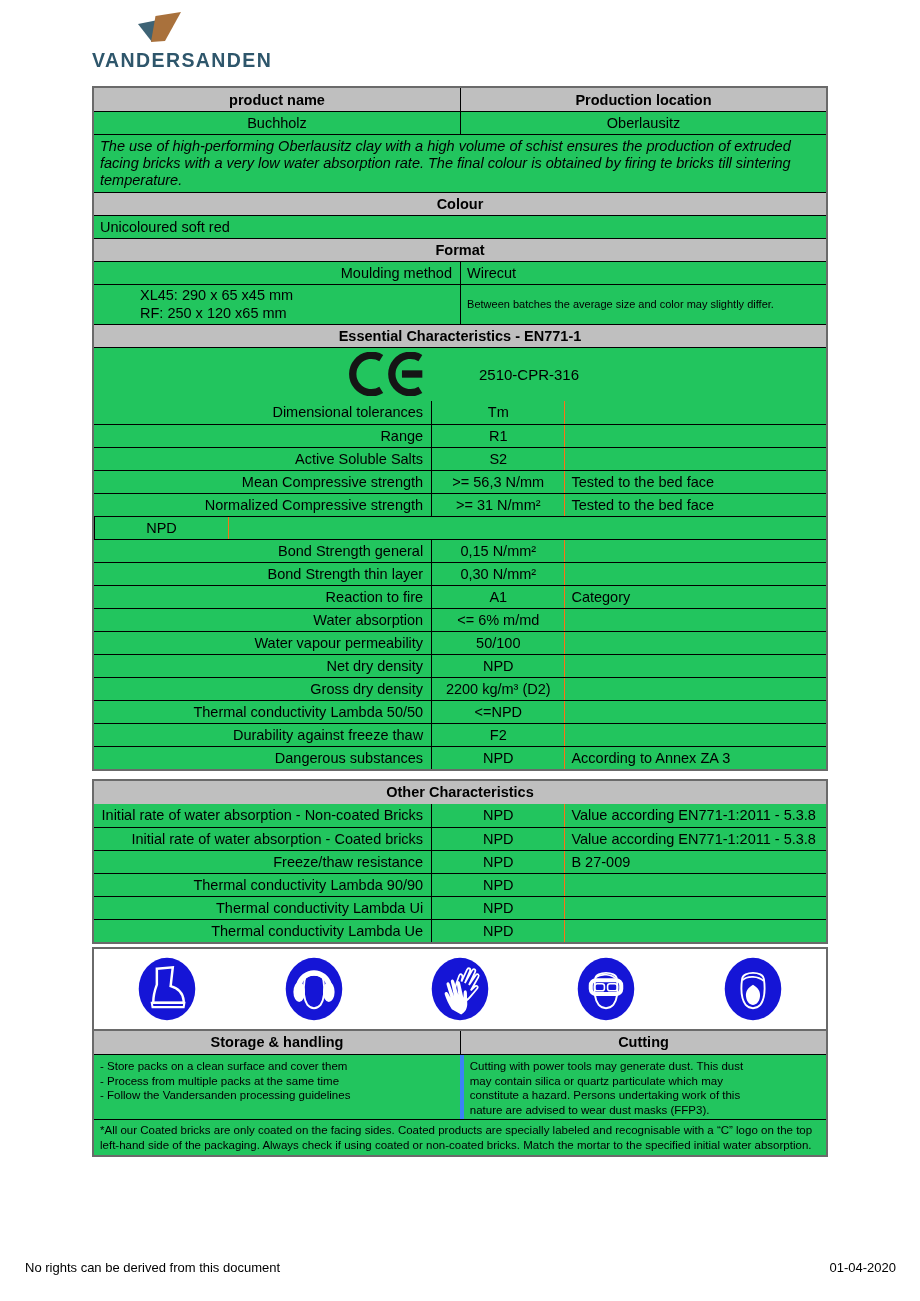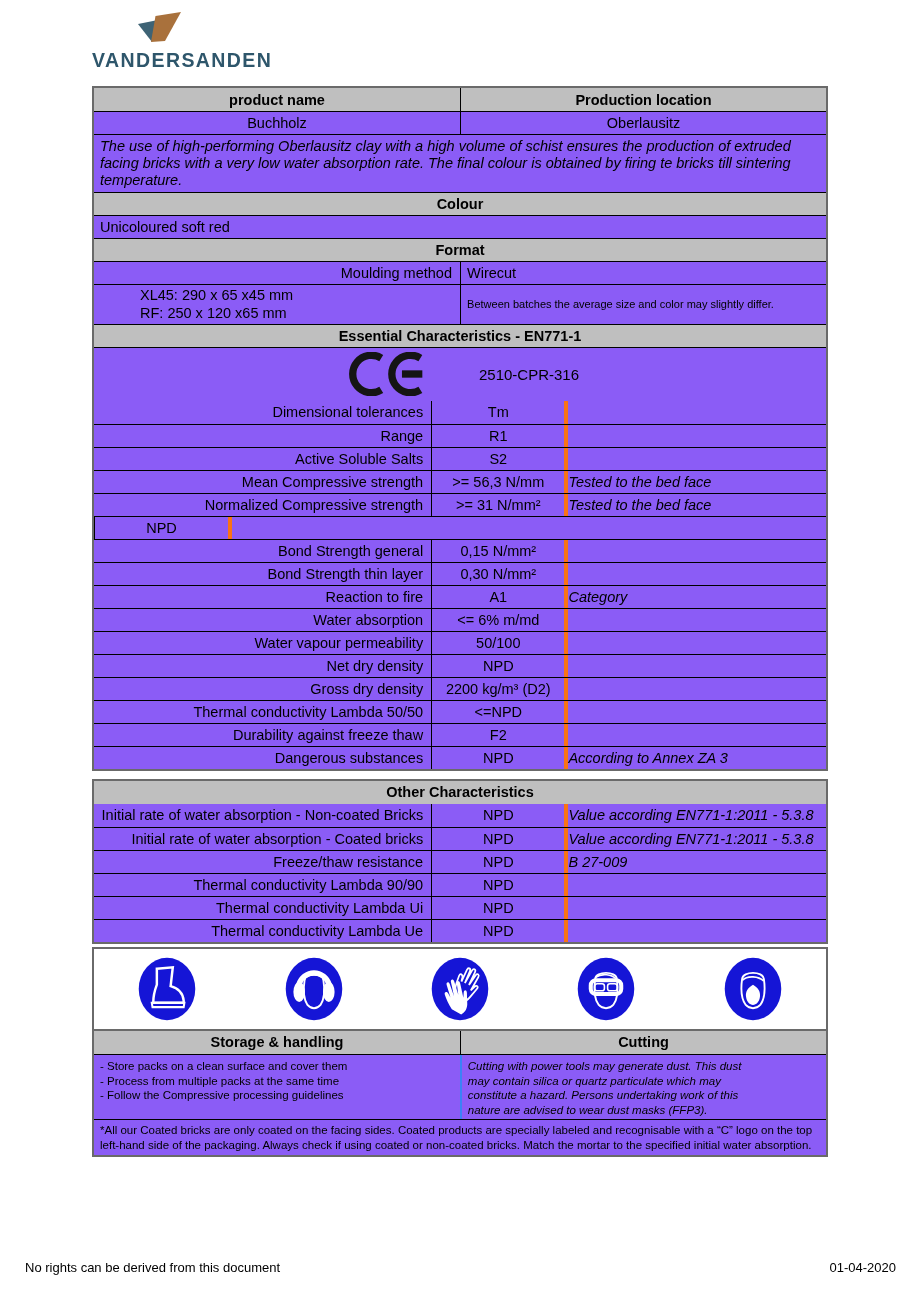--- a/index.html
+++ b/index.html
@@ -12,51 +12,51 @@
   
   .logo { position:absolute; left:92px; top:12px; width:220px; }
   .logo-mark { display:block; margin-left:46px; }
   .logo-word {
     font-weight:bold; font-size:21px; letter-spacing:1.5px; color:#2e566b;
     transform:scaleX(0.93); transform-origin:left; margin-top:2px; white-space:nowrap;
   }
 
   
   .doc { position:absolute; left:92px; top:86px; width:736px; font-size:14.5px; }
-  .tbl { border:2px solid #6a6a6a; background:#8b5cf6; }
+  .tbl { border:2px solid #6a6a6a; background:#22c55e; }
   .trow { display:flex; border-top:1px solid #000; min-height:23px; align-items:stretch; }
   .tbl .trow:first-child { border-top:none; }
   .hdr { background:#bfbfbf; font-weight:bold; }
   .hdr .c { justify-content:center; text-align:center; }
   .c { display:flex; align-items:center; padding:1px 6px; }
   .cols2 .c { width:368px; }
   .cols2 .c + .c { border-left:1px solid #000; width:368px; }
   .cols3 .c-label { width:339px; justify-content:flex-end; text-align:right; padding-right:8px; }
   .cols3 .c-value { width:134px; border-left:1px solid #000; justify-content:center; text-align:center; }
-  .cols3 .c-comment { width:263px; border-left:4px solid #f97316; padding-left:0;font-style:italic; }
+  .cols3 .c-comment { width:263px; border-left:1px solid #f97316; padding-left:6px; }
   .full .c { width:100%; }
   .r-desc { min-height:37px; }
   .r-desc .c { padding:3px 6px; line-height:1.18;font-style:italic; }
   .r-sizes { min-height:37px; }
   .r-sizes .c-left { width:368px; padding-left:46px; line-height:1.25; flex-direction:column; align-items:flex-start; justify-content:center; }
   .r-sizes .c-right { width:368px; border-left:1px solid #000; font-size:11px; }
   .r-ce { min-height:54px; }
   .r-ce .c { width:100%; justify-content:center; gap:12px; }
   .ce-code { font-size:15px; margin-left:22px; }
   .gap8 { height:8px; }
   .gap2 { height:3px; }
 
   
   .icons-strip { border:2px solid #6a6a6a; border-bottom:none; height:82px; display:flex; align-items:center; }
   .icon-cell { flex:1; display:flex; justify-content:center; align-items:center; }
 
   
   .sc-content { min-height:53px; align-items:stretch; }
   .sc-content .c { font-size:11.5px; line-height:1.3; align-items:flex-start; padding-top:4px; flex-direction:column; justify-content:flex-start; }
-  .sc-content .c + .c { border-left:2px solid #3b82f6;font-style:italic; }
+  .sc-content .c + .c { border-left:4px solid #3b82f6; }
   .r-footnote { min-height:28px; }
   .r-footnote .c { font-size:11.5px; line-height:1.25; padding:3px 6px; width:100%; }
 
   
   .footer { position:absolute; left:0; top:1260px; width:920px; font-size:13px; }
   .footer-left { position:absolute; left:25px; top:0; }
   .footer-right { position:absolute; right:24px; top:0; }
 </style>
 </head>
 <body>
@@ -296,21 +296,21 @@
 
     <div class="tbl">
       <div class="trow cols2 hdr">
         <div class="c">Storage &amp; handling</div>
         <div class="c">Cutting</div>
       </div>
       <div class="trow cols2 sc-content">
         <div class="c">
             <div>- Store packs on a clean surface and cover them</div>
             <div>- Process from multiple packs at the same time</div>
-            <div>- Follow the Compressive processing guidelines</div>
+            <div>- Follow the Vandersanden processing guidelines</div>
           </div>
         <div class="c" style="display:block; padding-right:70px;">Cutting with power tools may generate dust. This dust may contain silica or quartz particulate which may constitute a hazard. Persons undertaking work of this nature are advised to wear dust masks (FFP3).</div>
       </div>
       <div class="trow r-footnote">
         <div class="c">*All our Coated bricks are only coated on the facing sides. Coated products are specially labeled and recognisable with a “C” logo on the top left-hand side of the packaging. Always check if using coated or non-coated bricks. Match the mortar to the specified initial water absorption.</div>
       </div>
     </div>
 
   </div>
 

